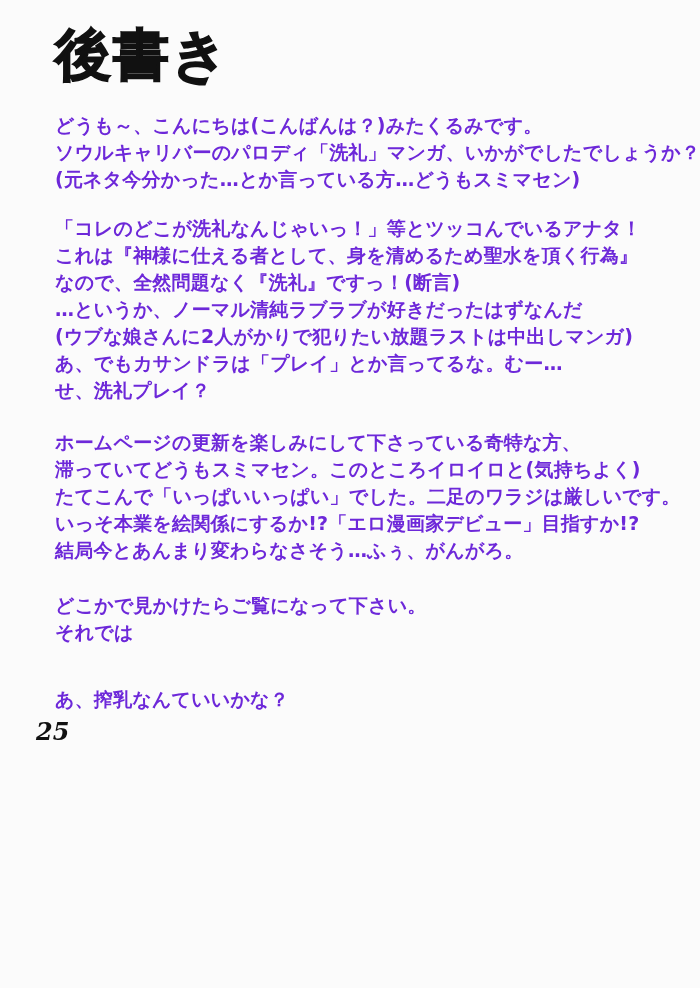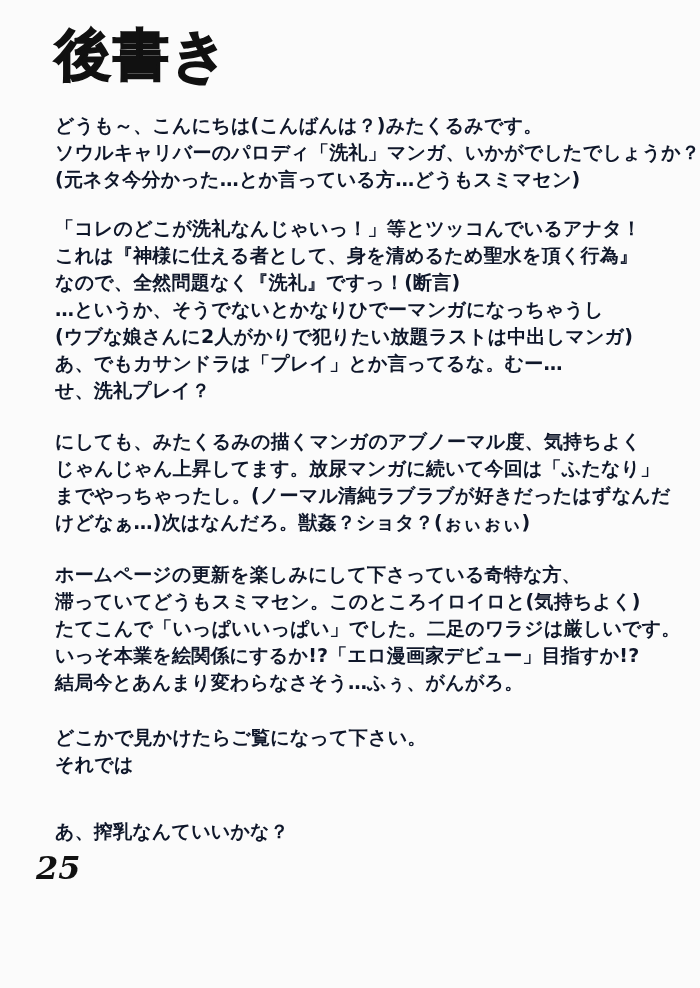--- a/index.html
+++ b/index.html
@@ -31,72 +31,66 @@
     font-weight: 900;
     letter-spacing: 2px;
     color: #111;
     -webkit-text-stroke: 1.5px #111;
   }
 
   .para {
     font-size: 19px;
     line-height: 27px;
     font-weight: 600;
-    color: #0f172a;
+    color: #6d28d9;
     letter-spacing: 0.2px;
   }
 
   .para .line { white-space: nowrap; }
 
   .para-1 { margin-top: 26px; }
   .para-2 { margin-top: 22px; }
   .para-3 { margin-top: 24px; }
   .para-4 { margin-top: 25px; }
   .para-5 { margin-top: 28px; }
   .para-6 { margin-top: 40px; }
 
   .page-number {
     margin-top: 4px;
     margin-left: -19px; 
     font-family: "DejaVu Serif", serif;
     font-style: italic;
     font-weight: bold;
-    font-size: 32px;
+    font-size: 24px;
     color: #111;
   }
 </style>
 </head>
 <body>
 
 <div class="page">
 
   <h1 class="page-title">後書き</h1>
 
   <div class="para para-1">
     <div class="line">どうも～、こんにちは(こんばんは？)みたくるみです。</div>
     <div class="line">ソウルキャリバーのパロディ「洗礼」マンガ、いかがでしたでしょうか？</div>
     <div class="line">(元ネタ今分かった…とか言っている方…どうもスミマセン)</div>
   </div>
 
   <div class="para para-2">
     <div class="line">「コレのどこが洗礼なんじゃいっ！」等とツッコんでいるアナタ！</div>
     <div class="line">これは『神様に仕える者として、身を清めるため聖水を頂く行為』</div>
     <div class="line">なので、全然問題なく『洗礼』ですっ！(断言)</div>
-    <div class="line">…というか、そうでないとかなりひでーマンガになっちゃうし</div>
+    <div class="line">…というか、ノーマル清純ラブラブが好きだったはずなんだ</div>
     <div class="line">(ウブな娘さんに2人がかりで犯りたい放題ラストは中出しマンガ)</div>
     <div class="line">あ、でもカサンドラは「プレイ」とか言ってるな。むー…</div>
     <div class="line">せ、洗礼プレイ？</div>
   </div>
 
-  <div class="para para-3">
-    <div class="line">にしても、みたくるみの描くマンガのアブノーマル度、気持ちよく</div>
-    <div class="line">じゃんじゃん上昇してます。放尿マンガに続いて今回は「ふたなり」</div>
-    <div class="line">までやっちゃったし。(ノーマル清純ラブラブが好きだったはずなんだ</div>
-    <div class="line">けどなぁ…)次はなんだろ。獣姦？ショタ？(ぉぃぉぃ)</div>
-  </div>
 
   <div class="para para-4">
     <div class="line">ホームページの更新を楽しみにして下さっている奇特な方、</div>
     <div class="line">滞っていてどうもスミマセン。このところイロイロと(気持ちよく)</div>
     <div class="line">たてこんで「いっぱいいっぱい」でした。二足のワラジは厳しいです。</div>
     <div class="line">いっそ本業を絵関係にするか!?「エロ漫画家デビュー」目指すか!?</div>
     <div class="line">結局今とあんまり変わらなさそう…ふぅ、がんがろ。</div>
   </div>
 
   <div class="para para-5">

